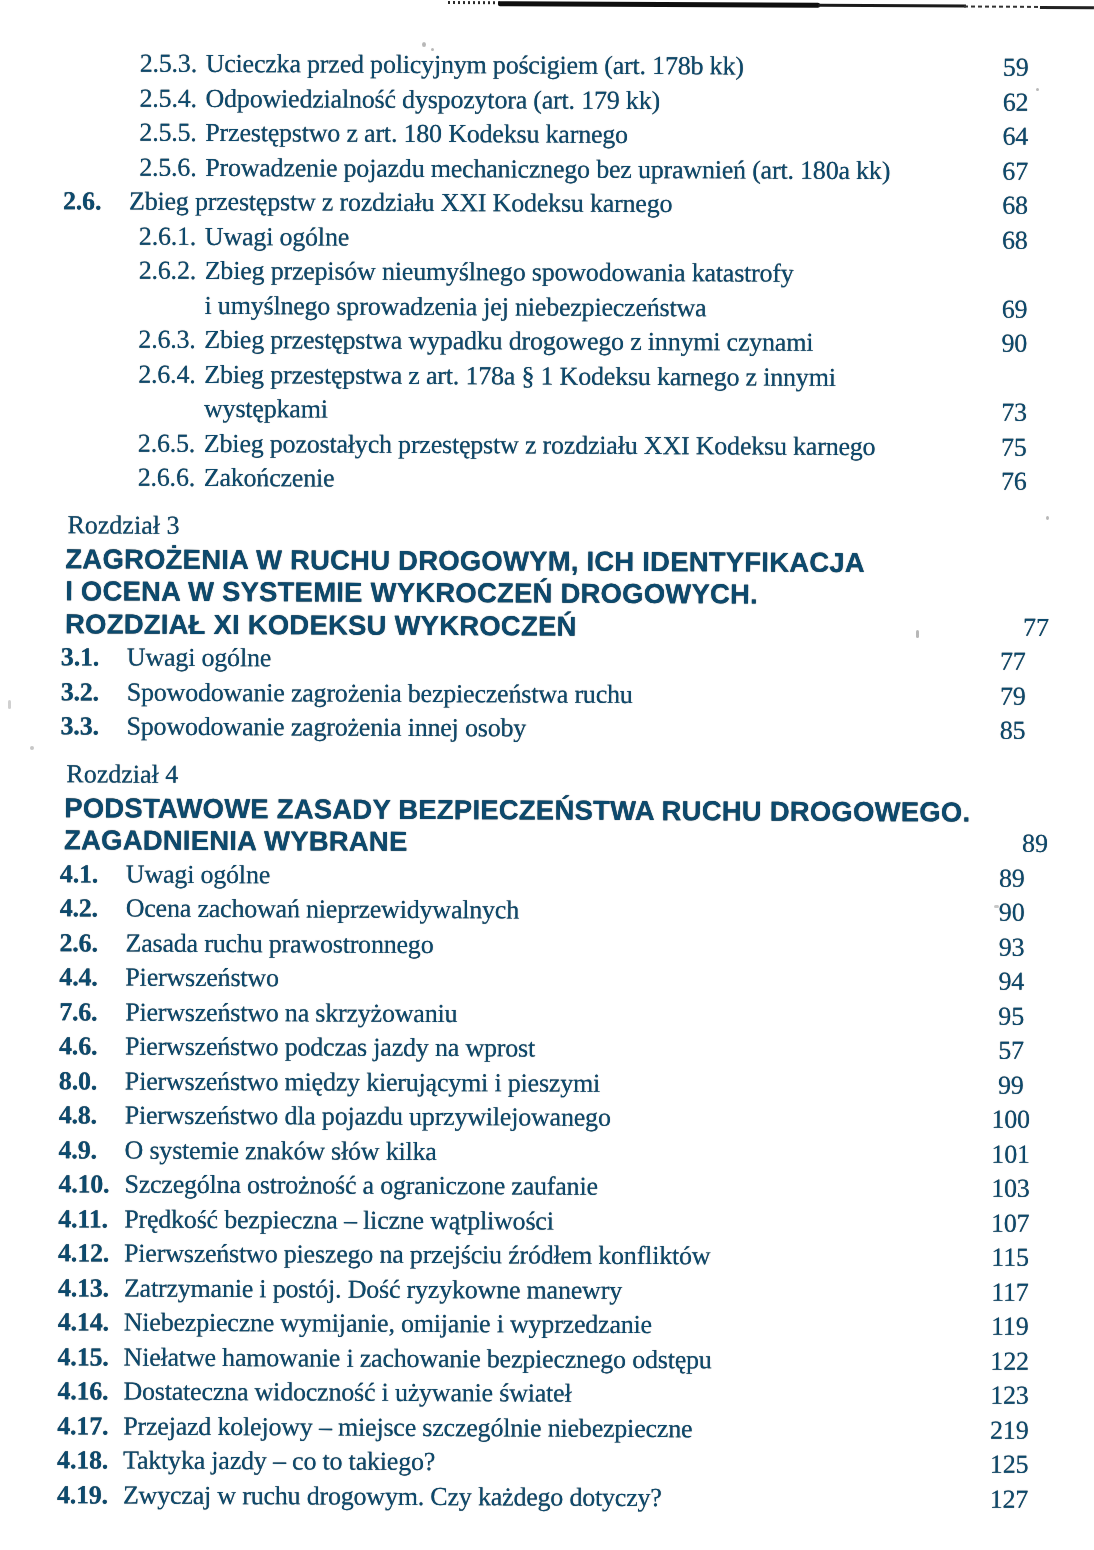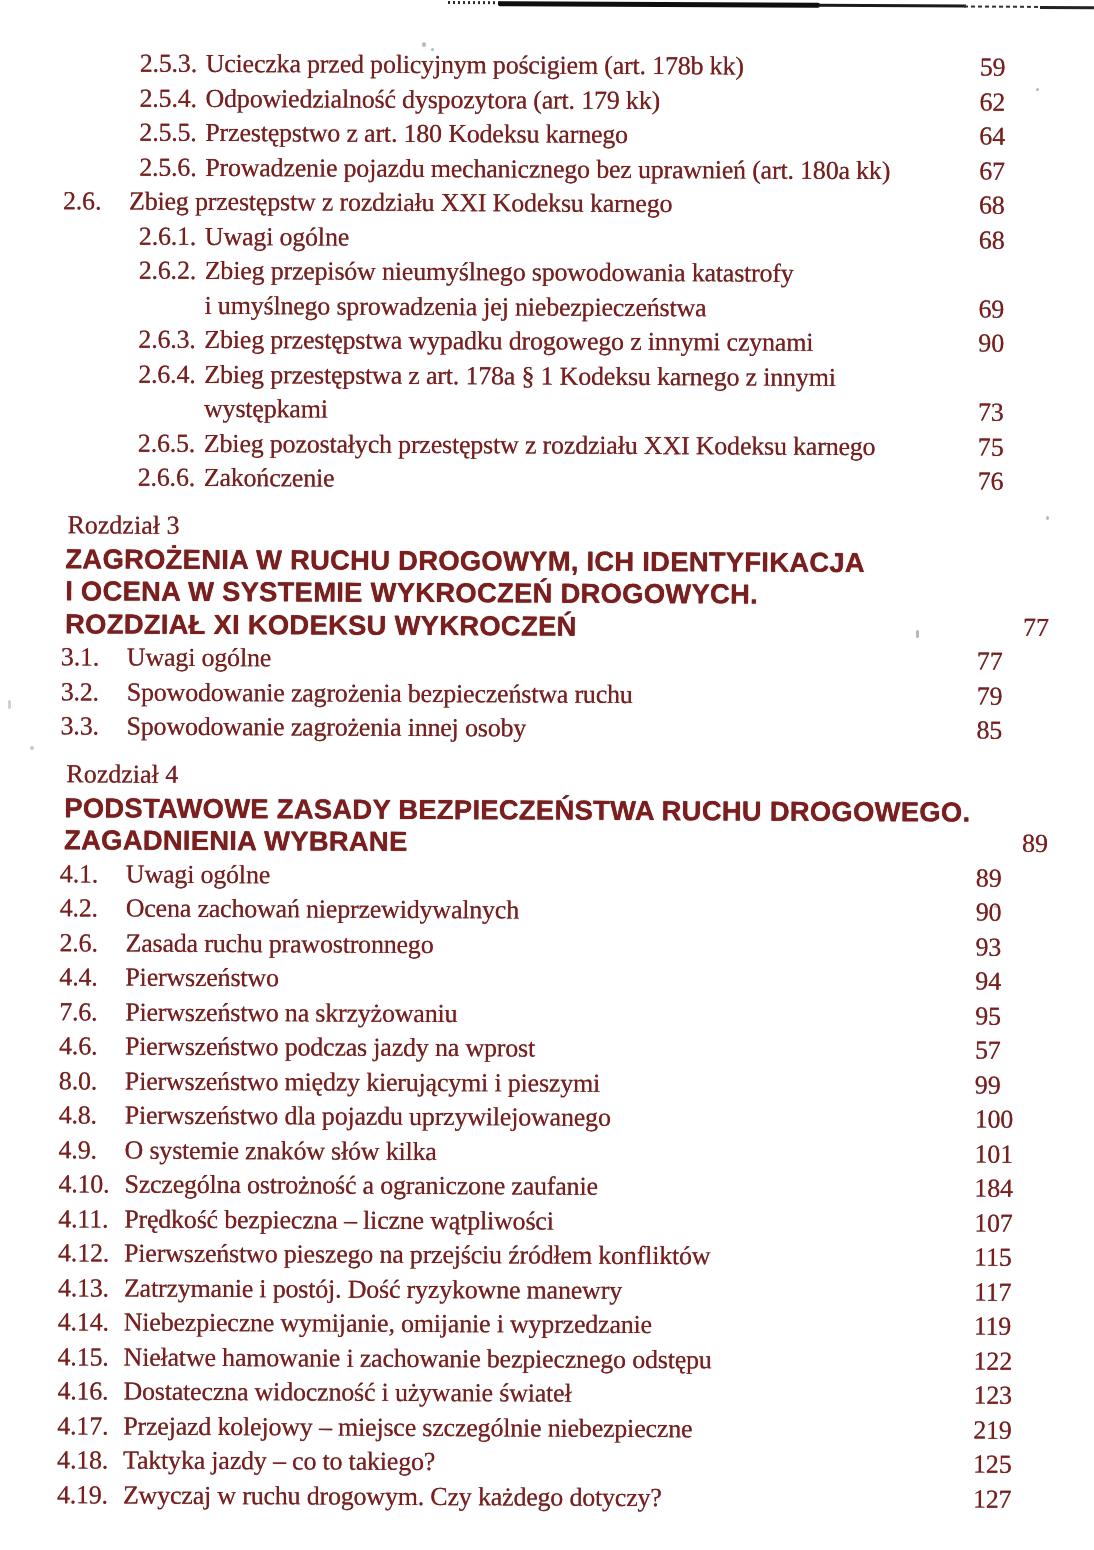--- a/index.html
+++ b/index.html
@@ -7,21 +7,21 @@
     padding: 0;
     background: #ffffff;
   }
   .page {
     position: relative;
     width: 1094px;
     height: 1550px;
     background: #ffffff;
     overflow: hidden;
     font-family: "Liberation Serif", "DejaVu Serif", serif;
-    color: #7f1d1d;
+    color: #0c4a6e;
   }
 
   
   .content {
     position: absolute;
     left: 0; top: 0; right: 0;
     padding: 46px 42px 0 0;
     transform: rotate(0.27deg);
     transform-origin: 0 0;
   }
@@ -32,28 +32,28 @@
     align-items: flex-start;
     font-size: 26px;
     line-height: 34.5px;
     letter-spacing: -0.2px;
     text-shadow: 0 0 0.7px rgba(15,15,15,0.75);
   }
   .row .num {
     flex: none;
     white-space: nowrap;
   }
-  .row.lvl-top .num { margin-left: 64px; width: 66px; }
+  .row.lvl-top .num { margin-left: 64px; width: 66px; font-weight: bold; }
   .row.lvl-sub .num { margin-left: 140px; width: 66px; }
   .row .titles { flex: 1 1 auto; min-width: 0; }
   .row .titles div { white-space: nowrap; }
   .row .pg {
     flex: none;
     width: 72px;
-    text-align: left;
+    text-align: center;
     align-self: flex-end;
     white-space: nowrap;
   }
 
   
   .chapter {
     display: flex;
     align-items: flex-end;
     margin-top: 12px;
     text-shadow: 0 0 0.7px rgba(15,15,15,0.75);
@@ -313,21 +313,21 @@
         <div class="titles">
           <div>O systemie znaków słów kilka</div>
         </div>
         <span class="pg">101</span>
       </div>
       <div class="row lvl-top">
         <span class="num">4.10.</span>
         <div class="titles">
           <div>Szczególna ostrożność a ograniczone zaufanie</div>
         </div>
-        <span class="pg">184</span>
+        <span class="pg">103</span>
       </div>
       <div class="row lvl-top">
         <span class="num">4.11.</span>
         <div class="titles">
           <div>Prędkość bezpieczna – liczne wątpliwości</div>
         </div>
         <span class="pg">107</span>
       </div>
       <div class="row lvl-top">
         <span class="num">4.12.</span>

